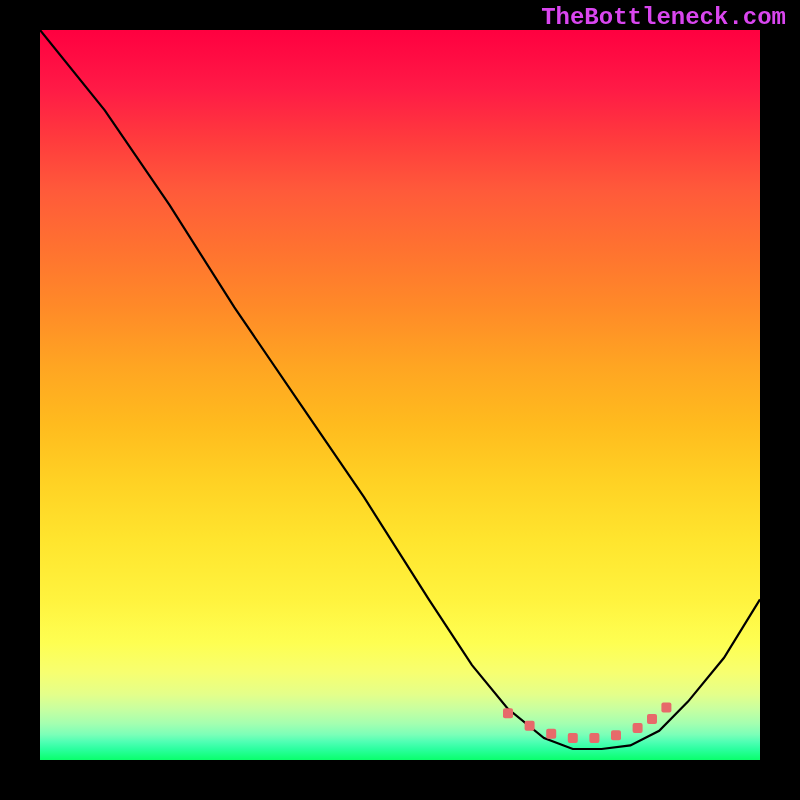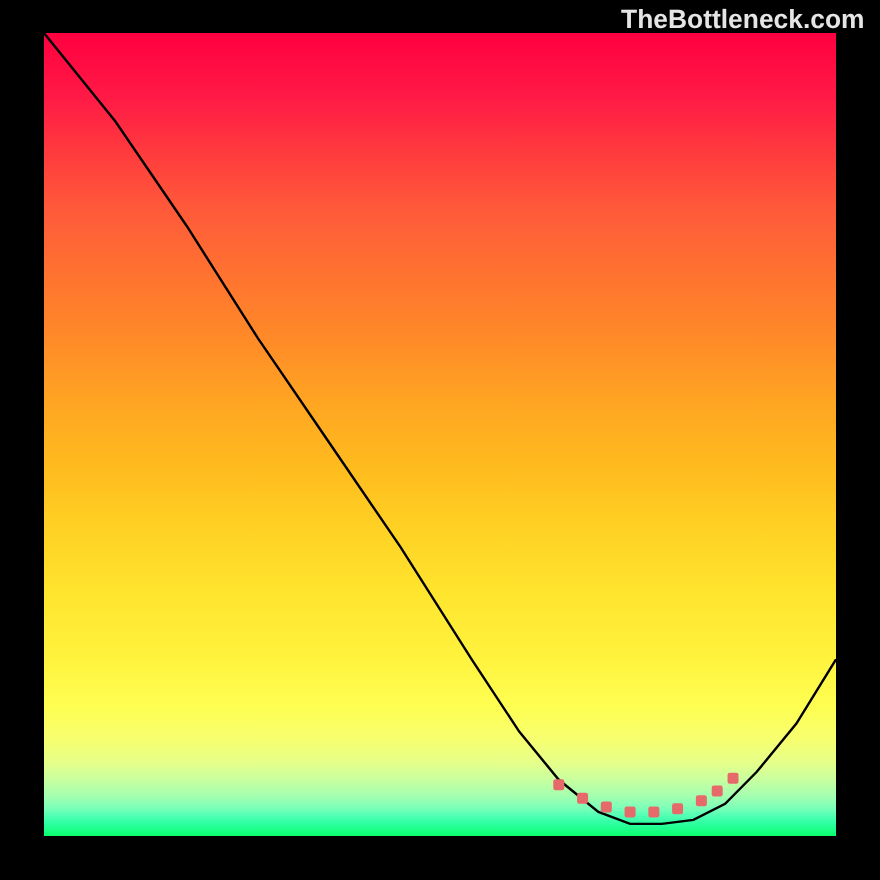--- a/index.html
+++ b/index.html
@@ -8,24 +8,25 @@
     height: 800px;
     background: #000;
     position: relative;
     font-family: Arial, sans-serif;
     overflow: hidden;
   }
   .watermark {
     position: absolute;
     top: 4px;
     right: 14px;
-    color: #e5e5e5;
+    color: #d946ef;
     font-size: 24px;
     font-weight: bold;
     z-index: 10;
+    font-family: Liberation Mono, monospace;
   }
   .plot-area {
     position: absolute;
     left: 40px;
     top: 30px;
     width: 720px;
     height: 730px;
     overflow: hidden;
   }
   .gradient-bg {

